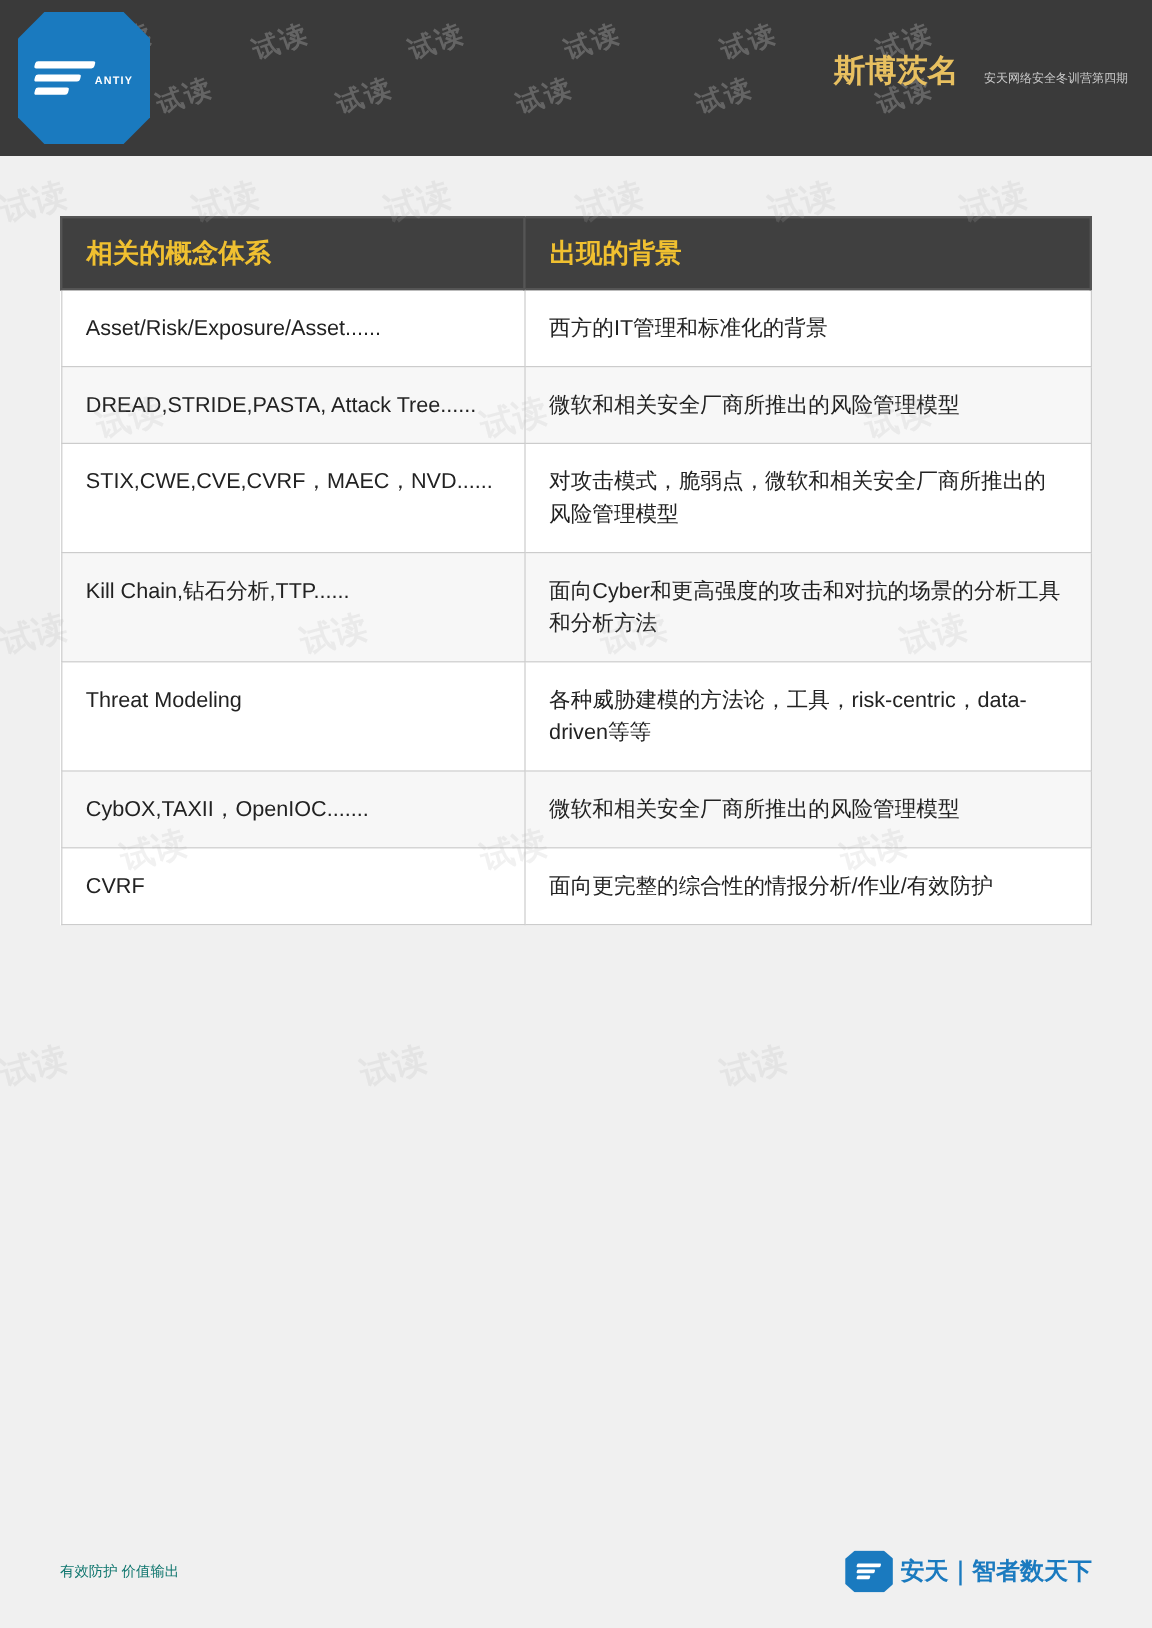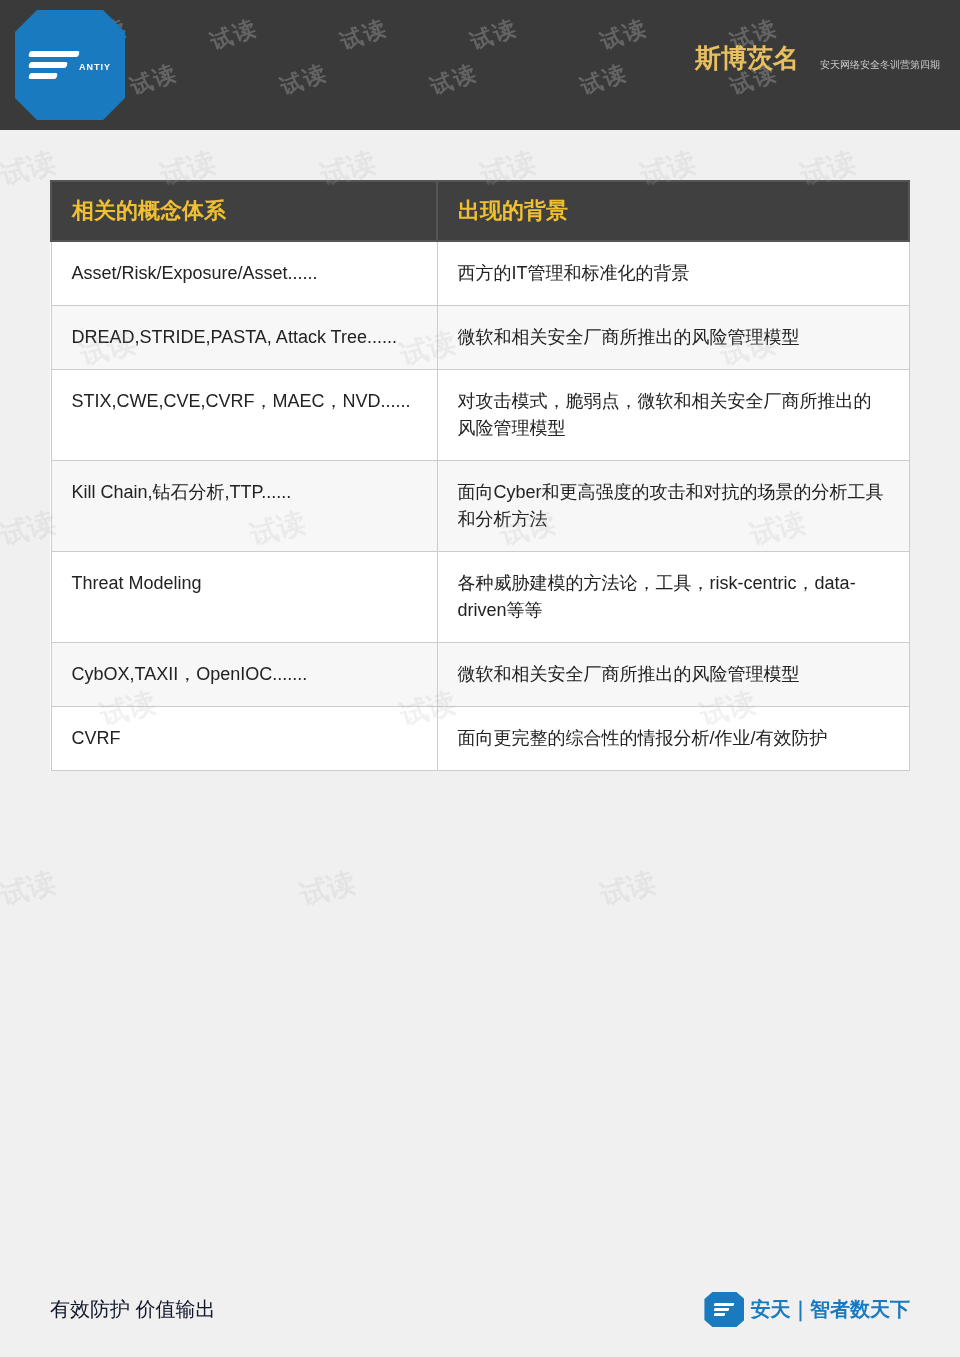--- a/index.html
+++ b/index.html
@@ -151,22 +151,22 @@
       bottom: 30px;
       left: 0;
       right: 0;
       display: flex;
       justify-content: space-between;
       align-items: center;
       padding: 0 50px;
     }
 
     .footer-left {
-      color: #0f172a;
-      font-size: 20px;
+      color: #0f766e;
+      font-size: 12px;
       font-weight: 500;
     }
 
     .footer-right {
       display: flex;
       align-items: center;
       gap: 6px;
     }
 
     .footer-logo-icon {

